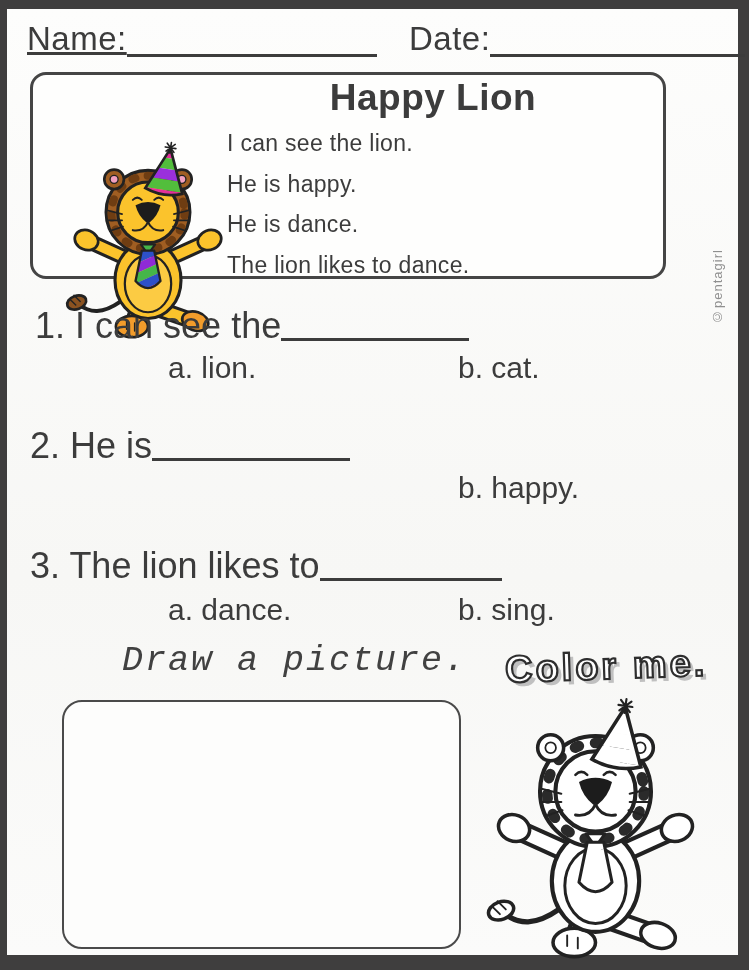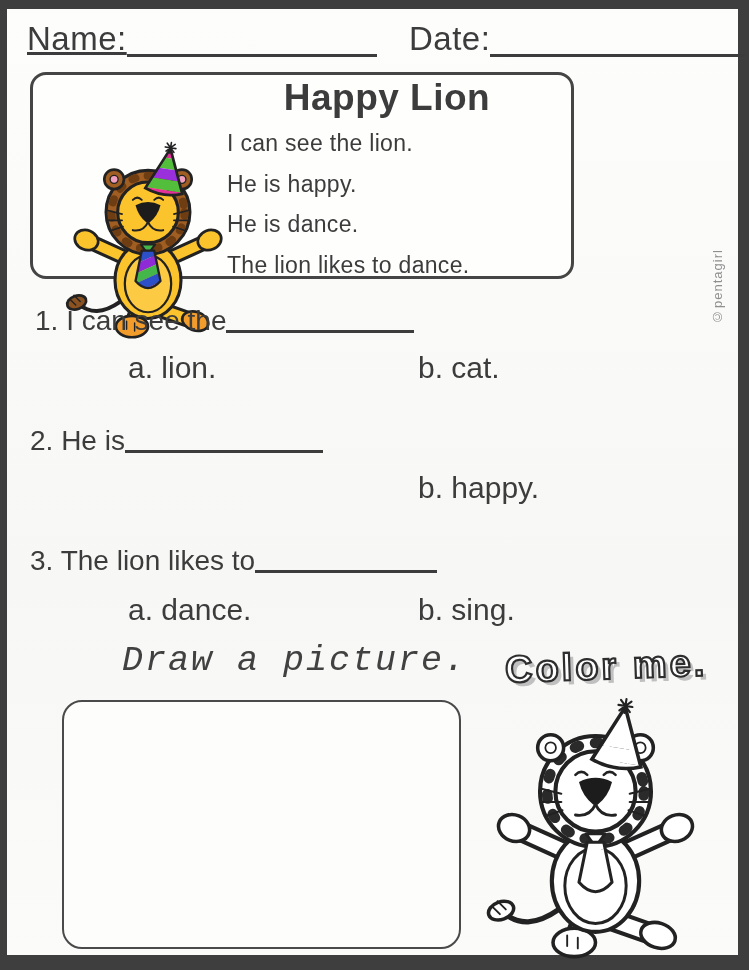--- a/index.html
+++ b/index.html
@@ -18,49 +18,49 @@
   .field{position:absolute;display:flex;align-items:flex-end;}
   .field .label{font-size:33px;line-height:1.05;letter-spacing:.5px;}
   .write-line{display:inline-block;border-bottom:3px solid var(--ink,#3c3c3c);height:32px;}
   .name-field{left:20px;top:13px;text-decoration:underline;}
   .name-field .write-line{width:250px;}
   .date-field{left:389px;top:13px;margin-left:13px;}
   .date-field .write-line{width:255px;}
 
   
   .reading-box{
-    position:absolute;left:23px;top:63px;width:544px;height:207px;
+    position:absolute;left:23px;top:63px;width:636px;height:207px;
     border:3px solid #454545;border-radius:16px;background:#fefefd;
     box-sizing:border-box;
   }
   .passage-title{
     position:absolute;left:180px;right:10px;top:2px;margin:0;
     text-align:center;font-size:37px;font-weight:700;letter-spacing:.5px;
   }
   .passage{
     position:absolute;left:194px;top:48px;right:8px;
     font-size:23px;line-height:40.5px;letter-spacing:.3px;
   }
   .lion-colored-wrap{position:absolute;left:30px;top:66px;width:170px;height:198px;}
   .credit{
     position:absolute;left:703px;top:185px;height:130px;
     writing-mode:vertical-rl;transform:rotate(180deg);
     font-size:13px;color:var(--credit-gray,#8f8f8f);letter-spacing:1px;
   }
 
   
-  .q-line{position:absolute;font-size:28px;white-space:nowrap;}
+  .q-line{position:absolute;font-size:36px;white-space:nowrap;}
   .q1-line{left:28px;top:290px;}
   .q2-line{left:23px;top:410px;}
   .q3-line{left:23px;top:530px;}
   .blank{display:inline-block;border-bottom:3px solid var(--ink,#3c3c3c);height:1em;transform:translateY(3px);}
   .blank-1{width:188px;}
   .blank-2{width:198px;}
   .blank-3{width:182px;}
-  .opt{position:absolute;font-size:30px;white-space:nowrap;cursor:pointer;}
+  .opt{position:absolute;font-size:30px;white-space:nowrap;cursor:pointer;margin-left:40px;}
   .row1{top:342px;} .row2{top:462px;} .row3{top:584px;}
   .col-a{left:121px;} .col-b{left:411px;}
 
   
   .draw-label{
     position:absolute;left:115px;top:632px;
     font-family:Liberation Mono, monospace;
     font-style:italic;font-size:35px;letter-spacing:2px;color:#414141;
   }
   .color-label{

